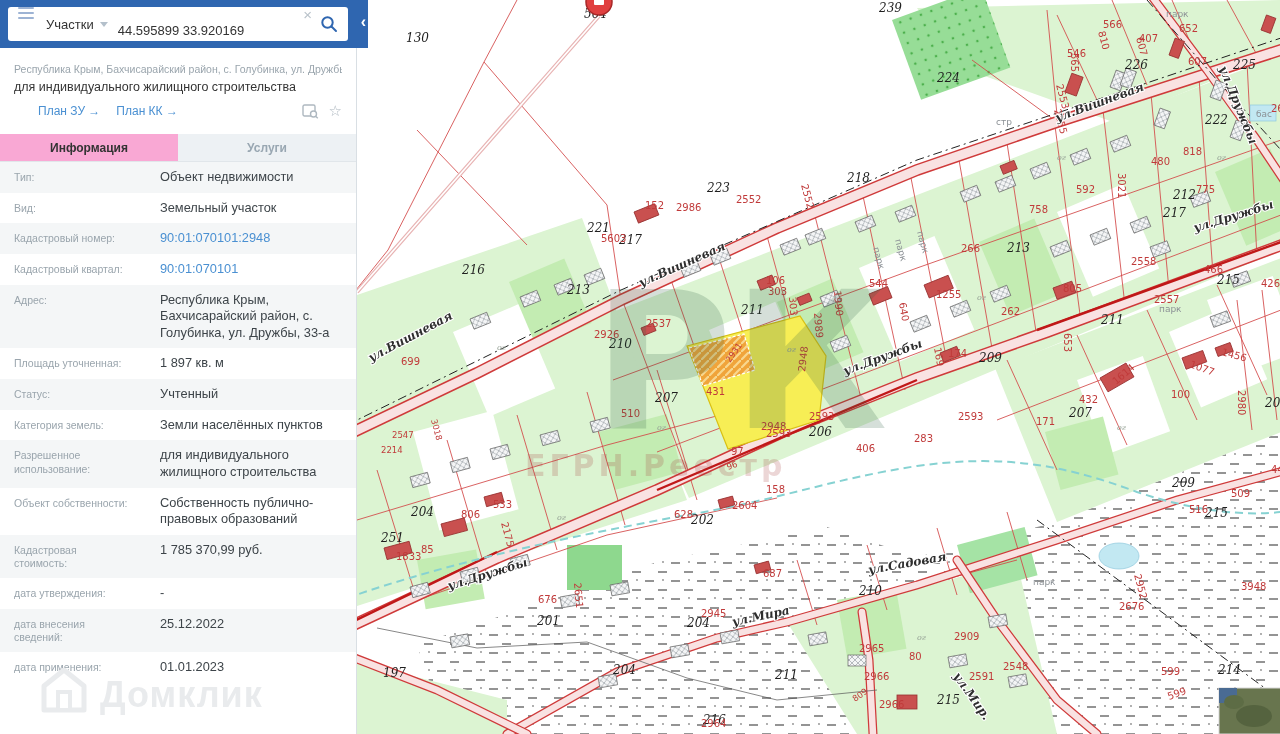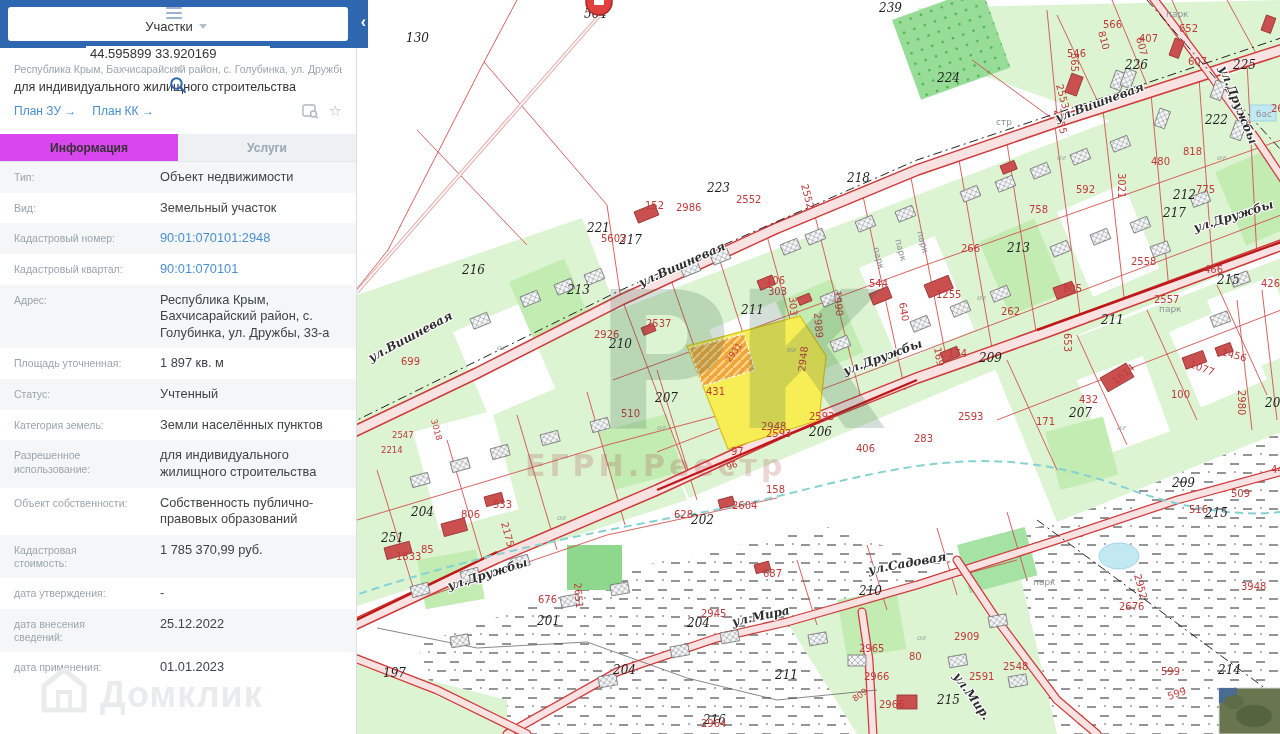--- a/index.html
+++ b/index.html
@@ -1,42 +1,42 @@
 <!DOCTYPE html>
 <html><head>
 <meta charset="utf-8">
 <style>
   html,body{margin:0;padding:0;background:#dfe3e6;font-family:"Liberation Sans",sans-serif;}
   .app{position:relative;width:1280px;height:734px;display:flex;overflow:hidden;background:#fff;}
 
   
   .sidebar{position:relative;width:356px;height:100%;background:#fff;border-right:1px solid #d9dfe4;flex:0 0 356px;z-index:3;}
   .searchbar{position:absolute;top:0;left:0;width:368px;height:48px;background:#2f66b0;z-index:6;display:flex;align-items:center;}
-  .searchbox{display:flex;align-items:center;background:#fff;border-radius:3px;height:34px;margin-left:8px;width:340px;padding:0 8px;box-sizing:border-box;flex-direction:column;}
+  .searchbox{display:flex;background:#fff;border-radius:3px;height:34px;margin-left:8px;width:340px;padding:0 8px;box-sizing:border-box;}
   .hamburger{display:inline-flex;flex-direction:column;gap:3px;margin:0 10px 0 2px;cursor:pointer;}
   .hamburger i{display:block;width:16px;height:2px;background:#9db3d4;border-radius:1px;}
   .cat{display:flex;align-items:center;gap:6px;background:none;border:none;font:13px "Liberation Sans",sans-serif;color:#333;cursor:pointer;padding:0 6px 0 2px;}
   .chev{width:0;height:0;border-left:4px solid transparent;border-right:4px solid transparent;border-top:5px solid #b4c0cb;}
   .searchbox input{flex:1;border:none;outline:none;font:13px "Liberation Sans",sans-serif;color:#333;min-width:0;padding:0 4px;margin-top:12px;}
   .clear{color:#b9c2ca;font-size:15px;cursor:pointer;padding:0 6px;line-height:1;}
   .go{background:none;border:none;cursor:pointer;padding:0 2px;display:flex;align-items:center;}
   .collapse{position:absolute;right:2px;top:14px;color:#fff;font-size:16px;font-weight:bold;cursor:pointer;line-height:1;}
 
   .card{padding:58px 14px 8px 14px;}
   .card .title{font-size:13.5px;font-weight:bold;color:#30404c;}
   .card .addr{font-size:10.5px;color:#9aa5ad;margin-top:5px;white-space:nowrap;overflow:hidden;}
   .card .usage{font-size:12.5px;color:#333;margin-top:5px;}
-  .links{display:flex;align-items:center;margin-top:8px;font-size:12px;}
+  .links{display:flex;align-items:center;margin-top:8px;font-size:12px;margin-left:24px;}
   .links a{color:#4a90d2;text-decoration:none;margin-right:16px;cursor:pointer;}
   .links .spacer{flex:1;}
   .ic{color:#aeb8c0;font-size:15px;margin-left:10px;cursor:pointer;display:inline-flex;}
 
   .tabs{display:flex;height:27px;border-bottom:1px solid #e1e6ea;margin-top:6px;}
   .tab{flex:1;display:flex;align-items:center;justify-content:center;font-size:12px;font-weight:bold;color:#99a7b2;background:#edf1f4;cursor:pointer;}
-  .tab.active{background:#d946ef;color:#333;}
+  .tab.active{background:#f9a8d4;color:#333;}
 
   .rows{font-size:12.5px;}
   .row{display:flex;padding:7px 14px;line-height:1.3;}
   .row:nth-child(odd){background:#f4f6f7;}
   .rl{width:118px;flex:0 0 118px;font-size:10.5px;color:#9aa5ad;padding-top:2px;}
   .rv{flex:1;color:#3d4449;font-size:12.8px;margin-left:28px;}
   .rv.lnk{color:#4a90d2;cursor:pointer;}
 
   .brand{position:absolute;left:38px;bottom:18px;display:flex;align-items:flex-end;gap:10px;color:#e9ebed;font-size:36px;font-weight:bold;letter-spacing:1px;user-select:none;}
 

